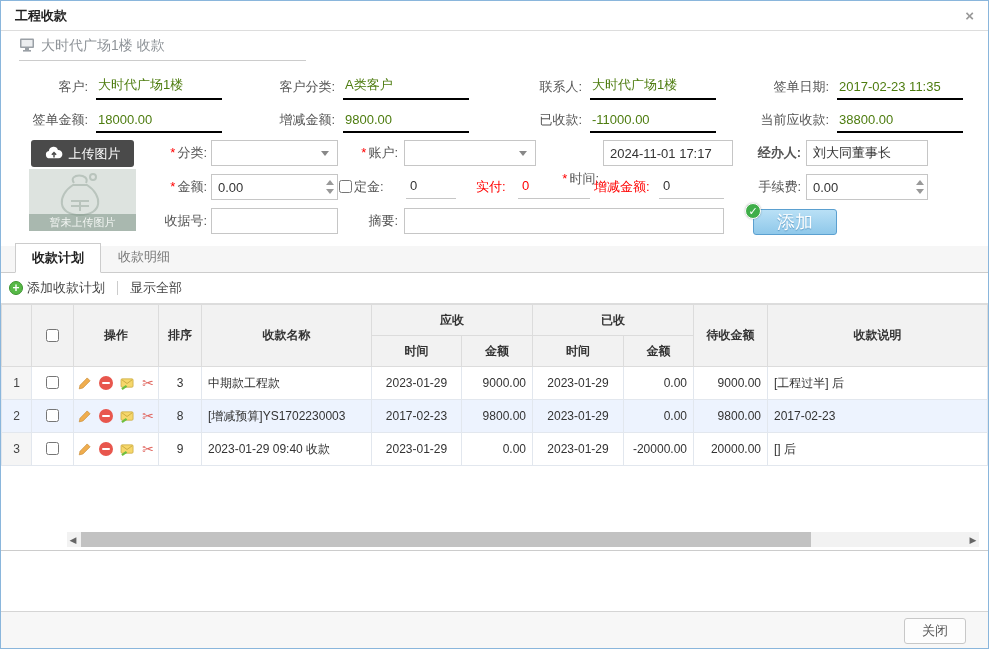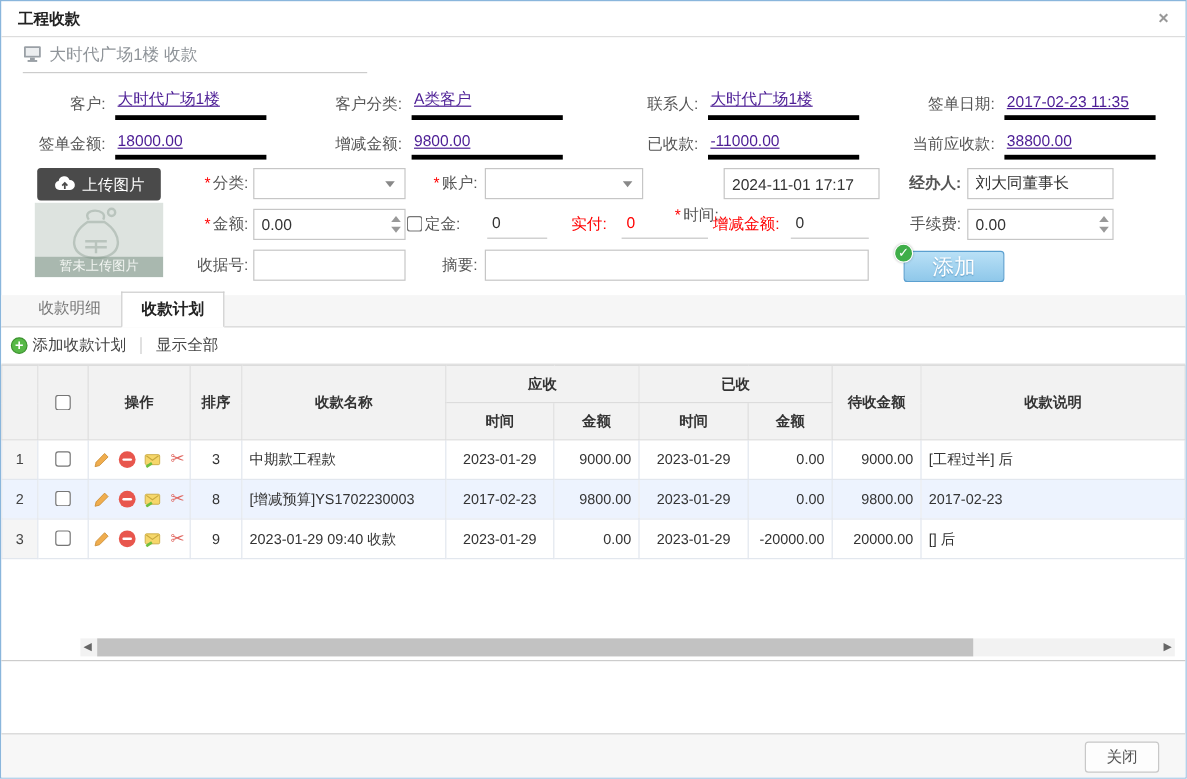--- a/index.html
+++ b/index.html
@@ -14,21 +14,21 @@
 
   
   .subheader { height: 30px; padding: 6px 0 0 18px; }
   .subheader-inner { display: inline-flex; align-items: center; gap: 6px; width: 287px; border-bottom: 1px solid #ccc; padding-bottom: 5px; }
   .subheader-inner .sh-text { color: #8f9499; font-size: 14px; }
 
   
   .info-grid { display: grid; grid-template-columns: repeat(4, 247px); padding-top: 6px; height: 72px; }
   .info-cell { display: flex; align-items: flex-end; height: 33px; }
   .info-label { width: 95px; text-align: right; padding-right: 8px; color: #555; padding-bottom: 4px; white-space: nowrap; }
-  .info-value { flex: 1; margin-right: 26px; border-bottom: 4px solid #000000; padding: 0 2px 4px 2px; color: #4c1d95; white-space: nowrap; text-decoration: underline; }
+  .info-value { flex: 1; margin-right: 26px; border-bottom: 2px solid #000000; padding: 0 2px 4px 2px; color: #4d7c0f; white-space: nowrap; }
 
   
   .form-section { position: relative; height: 111px; }
   .upload-btn { position: absolute; left: 30px; top: 7px; width: 103px; height: 27px; background: #4a4a4a; border-radius: 3px; color: #fff; display: flex; align-items: center; justify-content: center; gap: 6px; font-size: 13px; cursor: pointer; }
   .upload-preview { position: absolute; left: 28px; top: 36px; width: 107px; height: 62px; background: #dde3df; overflow: hidden; }
   .upload-preview svg { position:absolute; left: 18px; top: 2px; }
   .upload-caption { position: absolute; left: 0; bottom: 0; width: 100%; height: 17px; background: rgba(125,150,135,0.55); color: #f2f5f2; font-size: 11px; text-align: center; line-height: 17px; }
 
   .f-label { position: absolute; color: #555; white-space: nowrap; line-height: 26px; }
   .req { color: #f00; margin-right: 2px; }
@@ -215,22 +215,22 @@
     <div class="box" style="left:210px; top:75px; width:127px;"><input class="tinput" style=""></div>
 
     <span class="f-label" style="left:345px; top:75px; width:52px; text-align:right;">摘要:</span>
     <div class="box" style="left:403px; top:75px; width:320px;"><input class="tinput" style=""></div>
 
     <span class="add-badge">✓</span>
     <button class="add-btn">添加</button>
   </div>
 
   <div class="tabs">
+    <span class="tab active">收款计划</span>
     <span class="tab inactive">收款明细</span>
-    <span class="tab active">收款计划</span>
   </div>
 
   <div class="toolbar">
     <span class="tool-item">
       <span class="plus-icon">+</span>
       <span>添加收款计划</span>
     </span>
     <span class="tool-sep"></span>
     <span class="tool-item">
       <span>显示全部</span>

